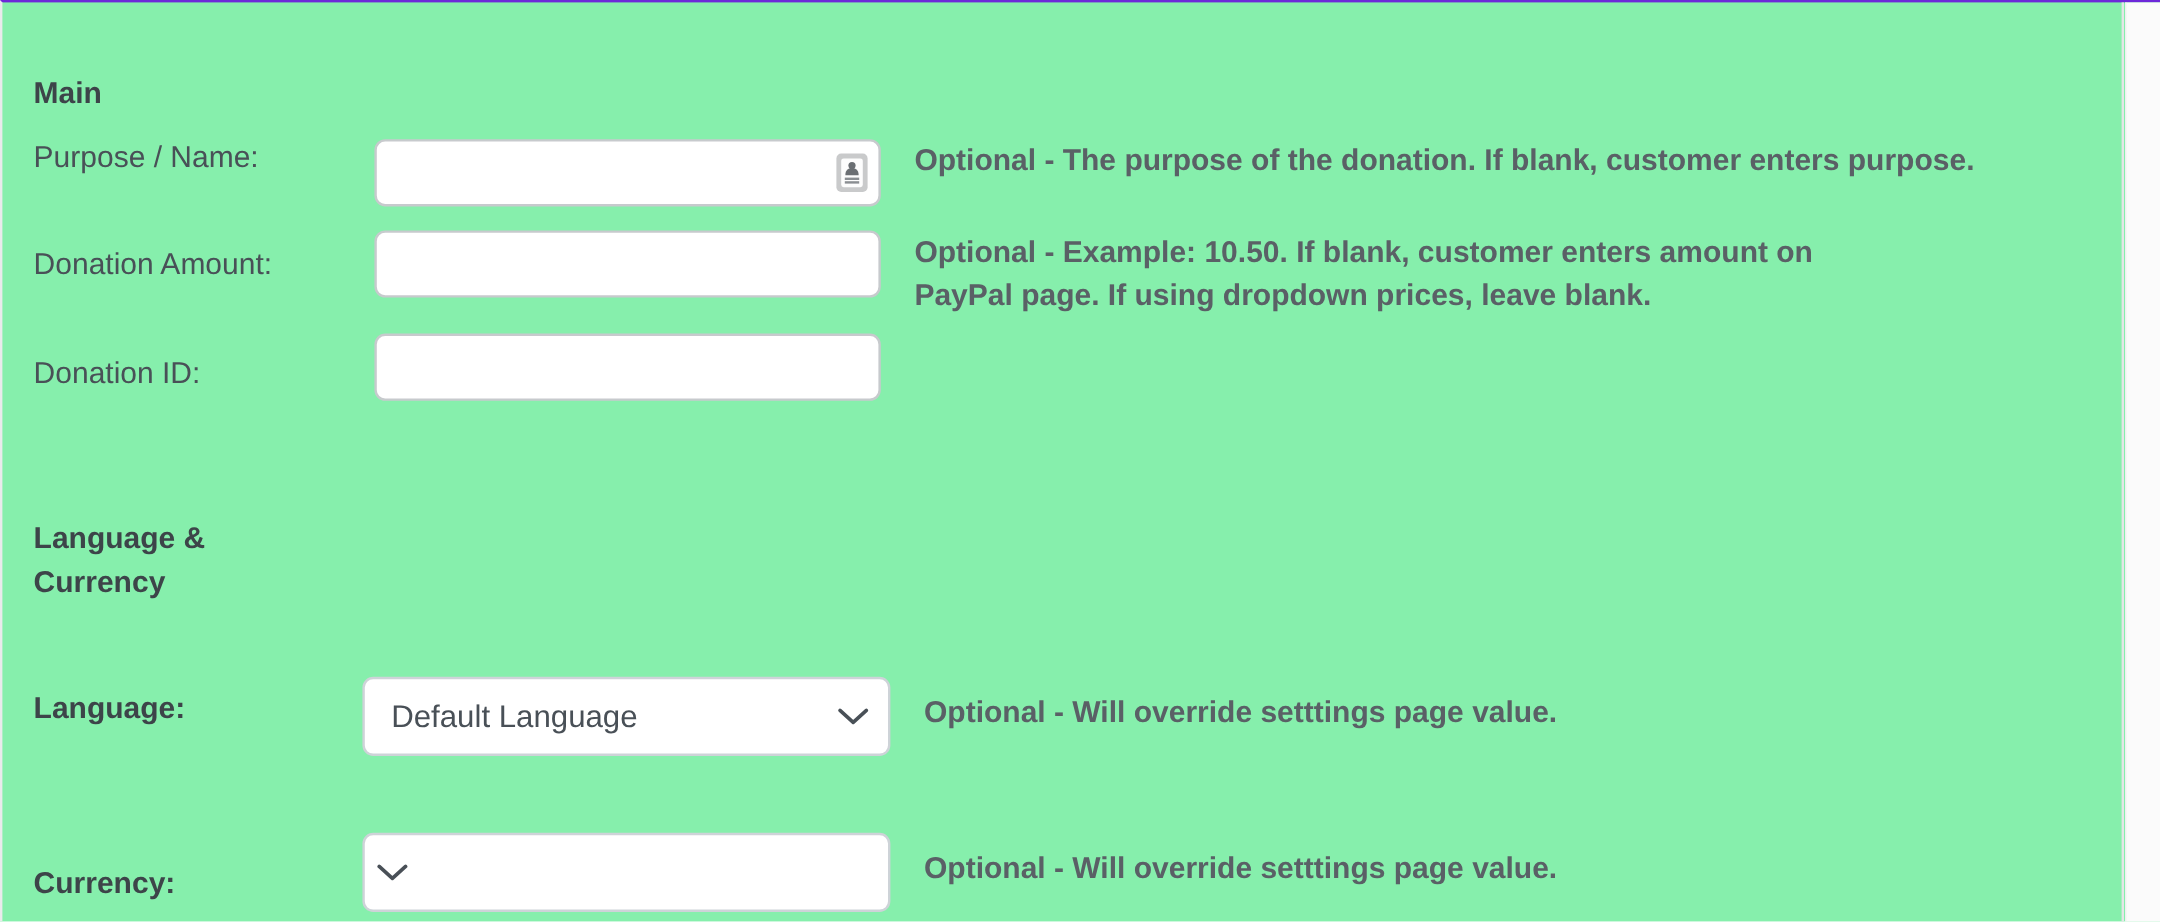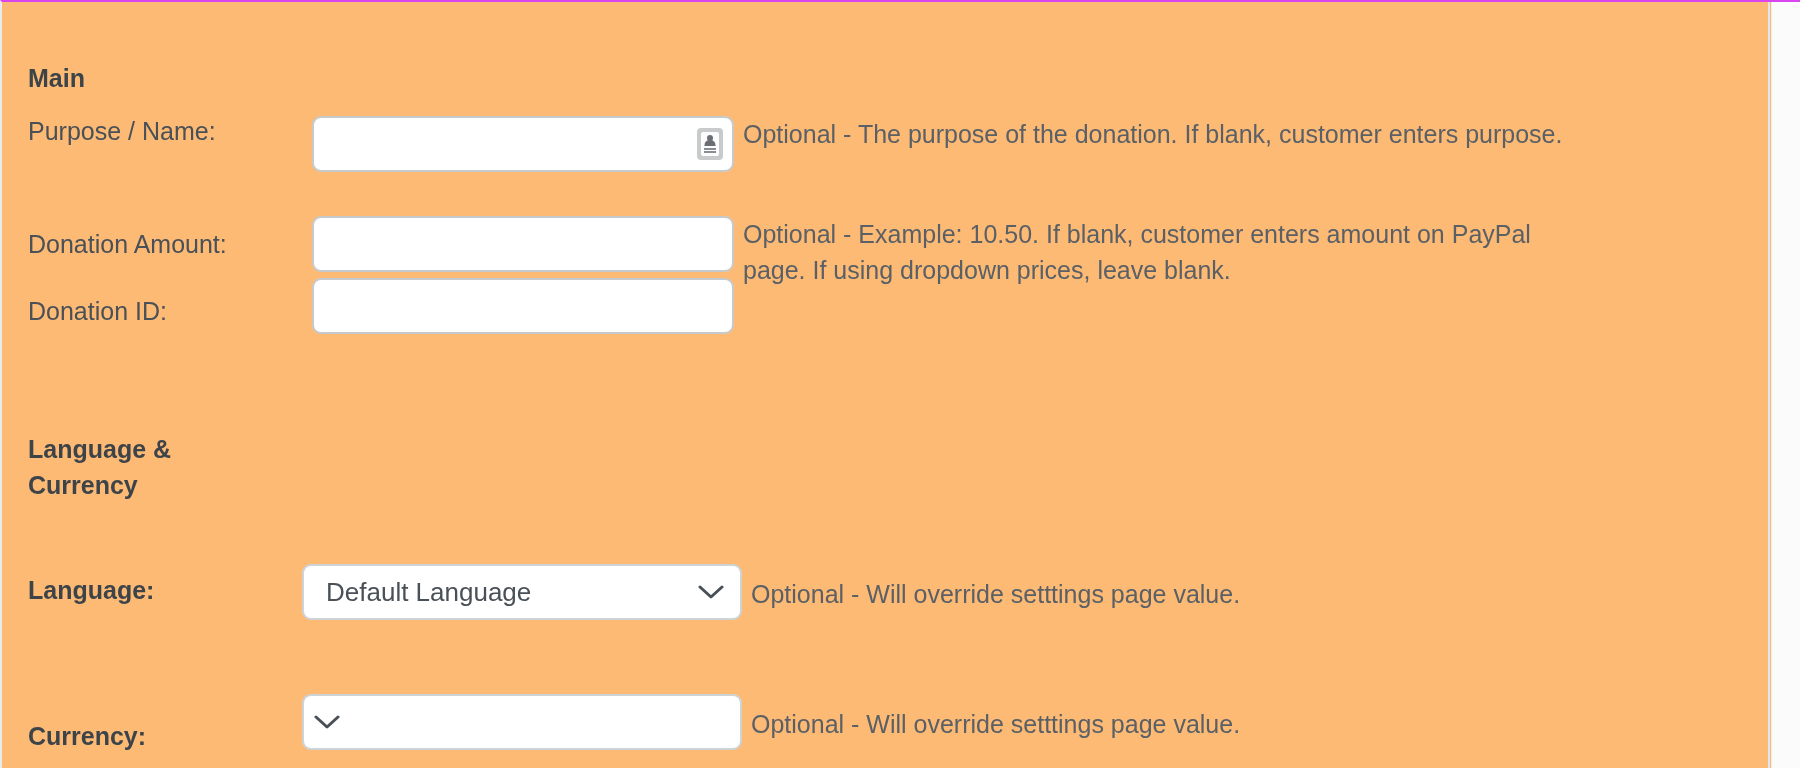--- a/index.html
+++ b/index.html
@@ -12,22 +12,22 @@
     height: 768px;
     font-family: "Liberation Sans", sans-serif;
     overflow: hidden;
     position: relative;
   }
 
   
   #page {
     position: absolute;
     inset: 0;
-    background: #fdba74;
-    border-top: 2px solid #d946ef;
+    background: #86efac;
+    border-top: 2px solid #6d28d9;
     border-left: 2px solid #e9eaec;
     box-sizing: border-box;
   }
   #right-rule {
     position: absolute;
     top: 0;
     right: 30px;
     width: 2px;
     height: 768px;
     background: #e4e5e7;
@@ -170,21 +170,21 @@
     height: 2px;
     background: #8a8e92;
   }
   .contact-icon .line1 { top: 16px; width: 12px; }
   .contact-icon .line2 { top: 19px; width: 12px; }
 
   
   .sel {
     position: relative;
     width: 440px;
-    height: 56px;
+    height: 66px;
     box-sizing: border-box;
     border: 2px solid #ced3d8;
     border-radius: 9px;
     background: #ffffff;
     display: flex;
     align-items: center;
     cursor: pointer;
   }
   .sel .sel-text {
     font-size: 26px;
@@ -198,22 +198,23 @@
     width: 46px;
     display: flex;
     align-items: center;
     justify-content: center;
     padding-right: 6px;
   }
   .sel .chev svg { display: block; }
 
   
   .desc-cell {
-    padding-left: 9px;
-    box-sizing: border-box;
+    padding-left: 28px;
+    box-sizing: border-box;
+    font-weight: bold;
   }
   .desc {
     font-size: 25px;
     color: #5a6066;
     line-height: 1.45;
     max-width: 1030px;
   }
   .desc.narrow { max-width: 810px; }
 </style>
 </head>
@@ -242,21 +243,21 @@
               <span class="line2"></span>
             </span>
           </span>
         </div>
       </div>
       <div class="desc-cell">
         <div class="desc">Optional - The purpose of the donation. If blank, customer enters purpose.</div>
       </div>
     </div>
 
-    <div class="row" style="top:190px;margin-top:24px;">
+    <div class="row" style="top:190px;">
       <div class="label-cell wide-gap">
         <div class="label" style="margin-top:13px;">Donation Amount:</div>
       </div>
       <div class="field-cell">
         <div class="tinput">
           <input type="text" value="" style="">
         </div>
       </div>
       <div class="desc-cell">
         <div class="desc narrow">Optional - Example: 10.50. If blank, customer enters amount on PayPal page. If using dropdown prices, leave blank.</div>

